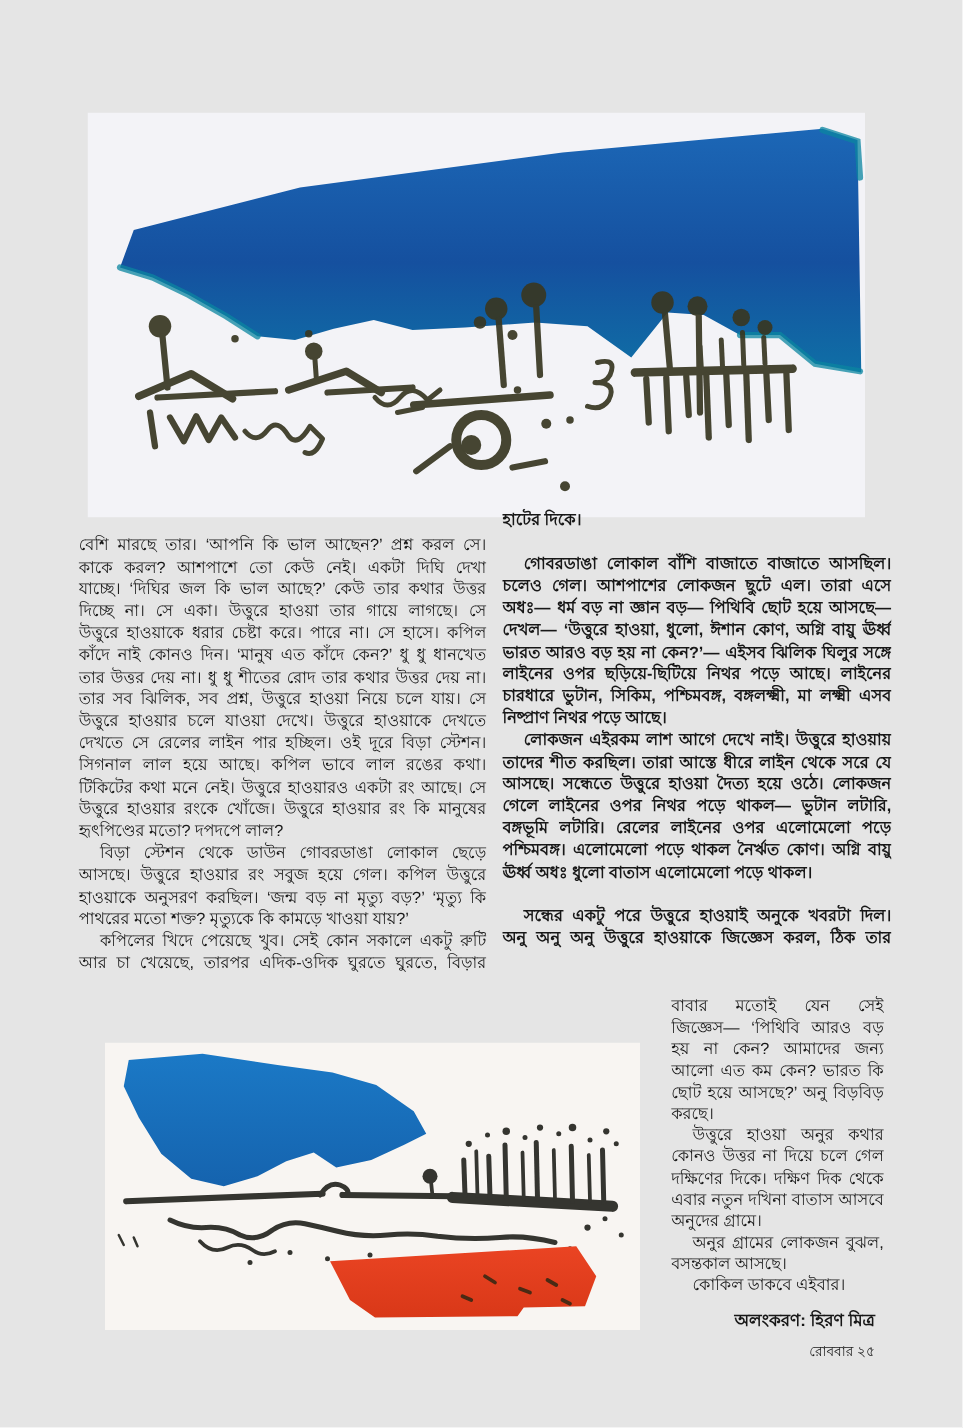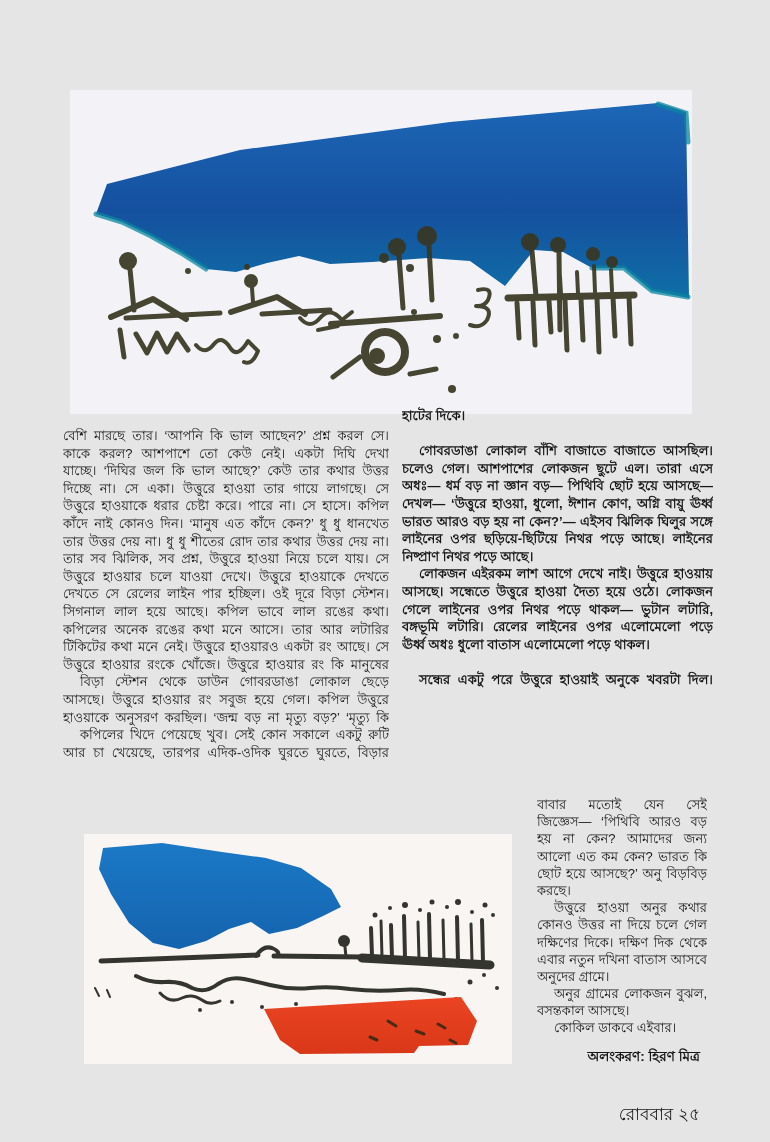--- a/index.html
+++ b/index.html
@@ -14,21 +14,21 @@
     text-align:justify;text-align-last:justify;overflow:hidden;white-space:normal;
   }
   .line.e{text-align-last:left;}
   .line.i{text-indent:17px;}
   .line.g{margin-top:17.6px;}
   #col-left{left:63px;top:427px;width:326px;}
   #col-right{left:402px;top:407px;width:311px;font-weight:bold;}
   #col-narrow{left:537px;top:796px;width:170px;}
   #col-narrow .line{height:17.2px;line-height:17.2px;}
   .credit{position:absolute;right:70px;top:1046px;font-size:13.5px;font-weight:bold;text-align:right;}
-  .pageno{position:absolute;right:70px;top:1073px;font-size:17px;text-align:right;margin-top:28px;}
+  .pageno{position:absolute;right:70px;top:1073px;font-size:11px;text-align:right;}
   .ink{filter:blur(.5px);}
 </style>
 </head>
 <body>
 
 <div class="page">
 
   <svg class="art" style="left:70px;top:90px" width="622" height="324" viewBox="70 90 622 324">
     <defs>
       <linearGradient id="tg" x1="0" y1="0" x2="0" y2="1">
@@ -112,44 +112,49 @@
       <div class="line">কাকে করল? আশপাশে তো কেউ নেই। একটা দিঘি দেখা</div>
       <div class="line">যাচ্ছে। ‘দিঘির জল কি ভাল আছে?’ কেউ তার কথার উত্তর</div>
       <div class="line">দিচ্ছে না। সে একা। উত্তুরে হাওয়া তার গায়ে লাগছে। সে</div>
       <div class="line">উত্তুরে হাওয়াকে ধরার চেষ্টা করে। পারে না। সে হাসে। কপিল</div>
       <div class="line">কাঁদে নাই কোনও দিন। ‘মানুষ এত কাঁদে কেন?’ ধু ধু ধানখেত</div>
       <div class="line">তার উত্তর দেয় না। ধু ধু শীতের রোদ তার কথার উত্তর দেয় না।</div>
       <div class="line">তার সব ঝিলিক, সব প্রশ্ন, উত্তুরে হাওয়া নিয়ে চলে যায়। সে</div>
       <div class="line">উত্তুরে হাওয়ার চলে যাওয়া দেখে। উত্তুরে হাওয়াকে দেখতে</div>
       <div class="line">দেখতে সে রেলের লাইন পার হচ্ছিল। ওই দূরে বিড়া স্টেশন।</div>
       <div class="line">সিগনাল লাল হয়ে আছে। কপিল ভাবে লাল রঙের কথা।</div>
-      <div class="line">কপিলের অনেক রঙের কথা মনে আসে। তার আর লটারির</div>
       <div class="line">টিকিটের কথা মনে নেই। উত্তুরে হাওয়ারও একটা রং আছে। সে</div>
       <div class="line">উত্তুরে হাওয়ার রংকে খোঁজে। উত্তুরে হাওয়ার রং কি মানুষের</div>
+      <div class="line e">হৃৎপিণ্ডের মতো? দপদপে লাল?</div>
       <div class="line i">বিড়া স্টেশন থেকে ডাউন গোবরডাঙা লোকাল ছেড়ে</div>
       <div class="line">আসছে। উত্তুরে হাওয়ার রং সবুজ হয়ে গেল। কপিল উত্তুরে</div>
       <div class="line">হাওয়াকে অনুসরণ করছিল। ‘জন্ম বড় না মৃত্যু বড়?’ ‘মৃত্যু কি</div>
+      <div class="line e">পাথরের মতো শক্ত? মৃত্যুকে কি কামড়ে খাওয়া যায়?’</div>
       <div class="line i">কপিলের খিদে পেয়েছে খুব। সেই কোন সকালে একটু রুটি</div>
       <div class="line">আর চা খেয়েছে, তারপর এদিক-ওদিক ঘুরতে ঘুরতে, বিড়ার</div>
     </div>
   <div class="col" id="col-right">
       <div class="line e">হাটের দিকে।</div>
       <div class="line i g">গোবরডাঙা লোকাল বাঁশি বাজাতে বাজাতে আসছিল। এল।</div>
       <div class="line">চলেও গেল। আশপাশের লোকজন ছুটে এল। তারা এসে</div>
       <div class="line">অধঃ— ধর্ম বড় না জ্ঞান বড়— পিথিবি ছোট হয়ে আসছে—</div>
       <div class="line">দেখল— ‘উত্তুরে হাওয়া, ধুলো, ঈশান কোণ, অগ্নি বায়ু ঊর্ধ্ব</div>
       <div class="line">ভারত আরও বড় হয় না কেন?’— এইসব ঝিলিক ঘিলুর সঙ্গে</div>
       <div class="line">লাইনের ওপর ছড়িয়ে-ছিটিয়ে নিথর পড়ে আছে। লাইনের</div>
+      <div class="line">চারধারে ভুটান, সিকিম, পশ্চিমবঙ্গ, বঙ্গলক্ষ্মী, মা লক্ষ্মী এসব</div>
       <div class="line e">নিষ্প্রাণ নিথর পড়ে আছে।</div>
       <div class="line i">লোকজন এইরকম লাশ আগে দেখে নাই। উত্তুরে হাওয়ায়</div>
+      <div class="line">তাদের শীত করছিল। তারা আস্তে ধীরে লাইন থেকে সরে যে</div>
       <div class="line">আসছে। সন্ধেতে উত্তুরে হাওয়া দৈত্য হয়ে ওঠে। লোকজন সরে</div>
       <div class="line">গেলে লাইনের ওপর নিথর পড়ে থাকল— ভুটান লটারি, সিকিম</div>
       <div class="line">বঙ্গভূমি লটারি। রেলের লাইনের ওপর এলোমেলো পড়ে থাকল</div>
+      <div class="line">পশ্চিমবঙ্গ। এলোমেলো পড়ে থাকল নৈর্ঋত কোণ। অগ্নি বায়ু</div>
       <div class="line e">ঊর্ধ্ব অধঃ ধুলো বাতাস এলোমেলো পড়ে থাকল।</div>
       <div class="line i g">সন্ধের একটু পরে উত্তুরে হাওয়াই অনুকে খবরটা দিল।</div>
+      <div class="line">অনু অনু অনু উত্তুরে হাওয়াকে জিজ্ঞেস করল, ঠিক তার</div>
     </div>
   <div class="col" id="col-narrow">
       <div class="line">বাবার মতোই যেন সেই</div>
       <div class="line">জিজ্ঞেস— ‘পিথিবি আরও বড়</div>
       <div class="line">হয় না কেন? আমাদের জন্য</div>
       <div class="line">আলো এত কম কেন? ভারত কি</div>
       <div class="line">ছোট হয়ে আসছে?’ অনু বিড়বিড়</div>
       <div class="line e">করছে।</div>
       <div class="line i">উত্তুরে হাওয়া অনুর কথার</div>
       <div class="line">কোনও উত্তর না দিয়ে চলে গেল</div>

